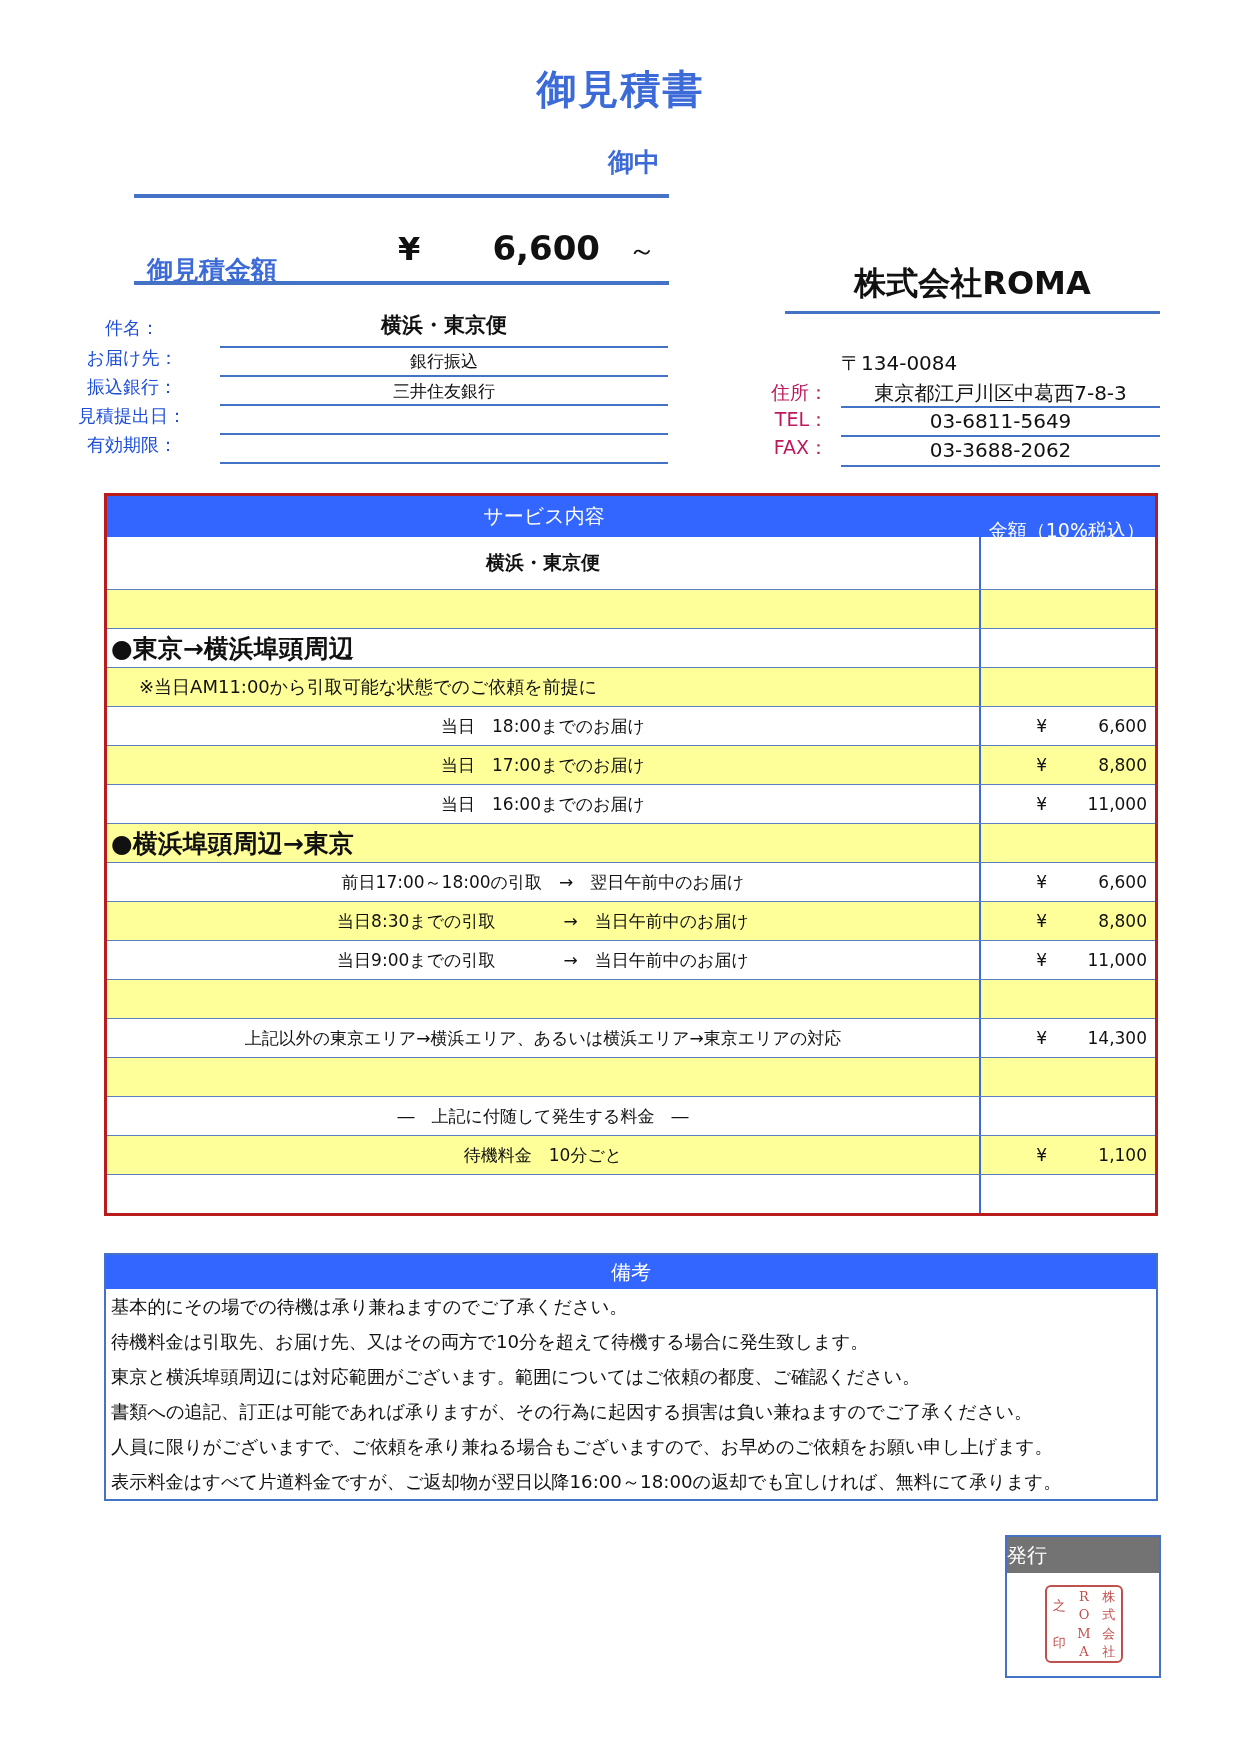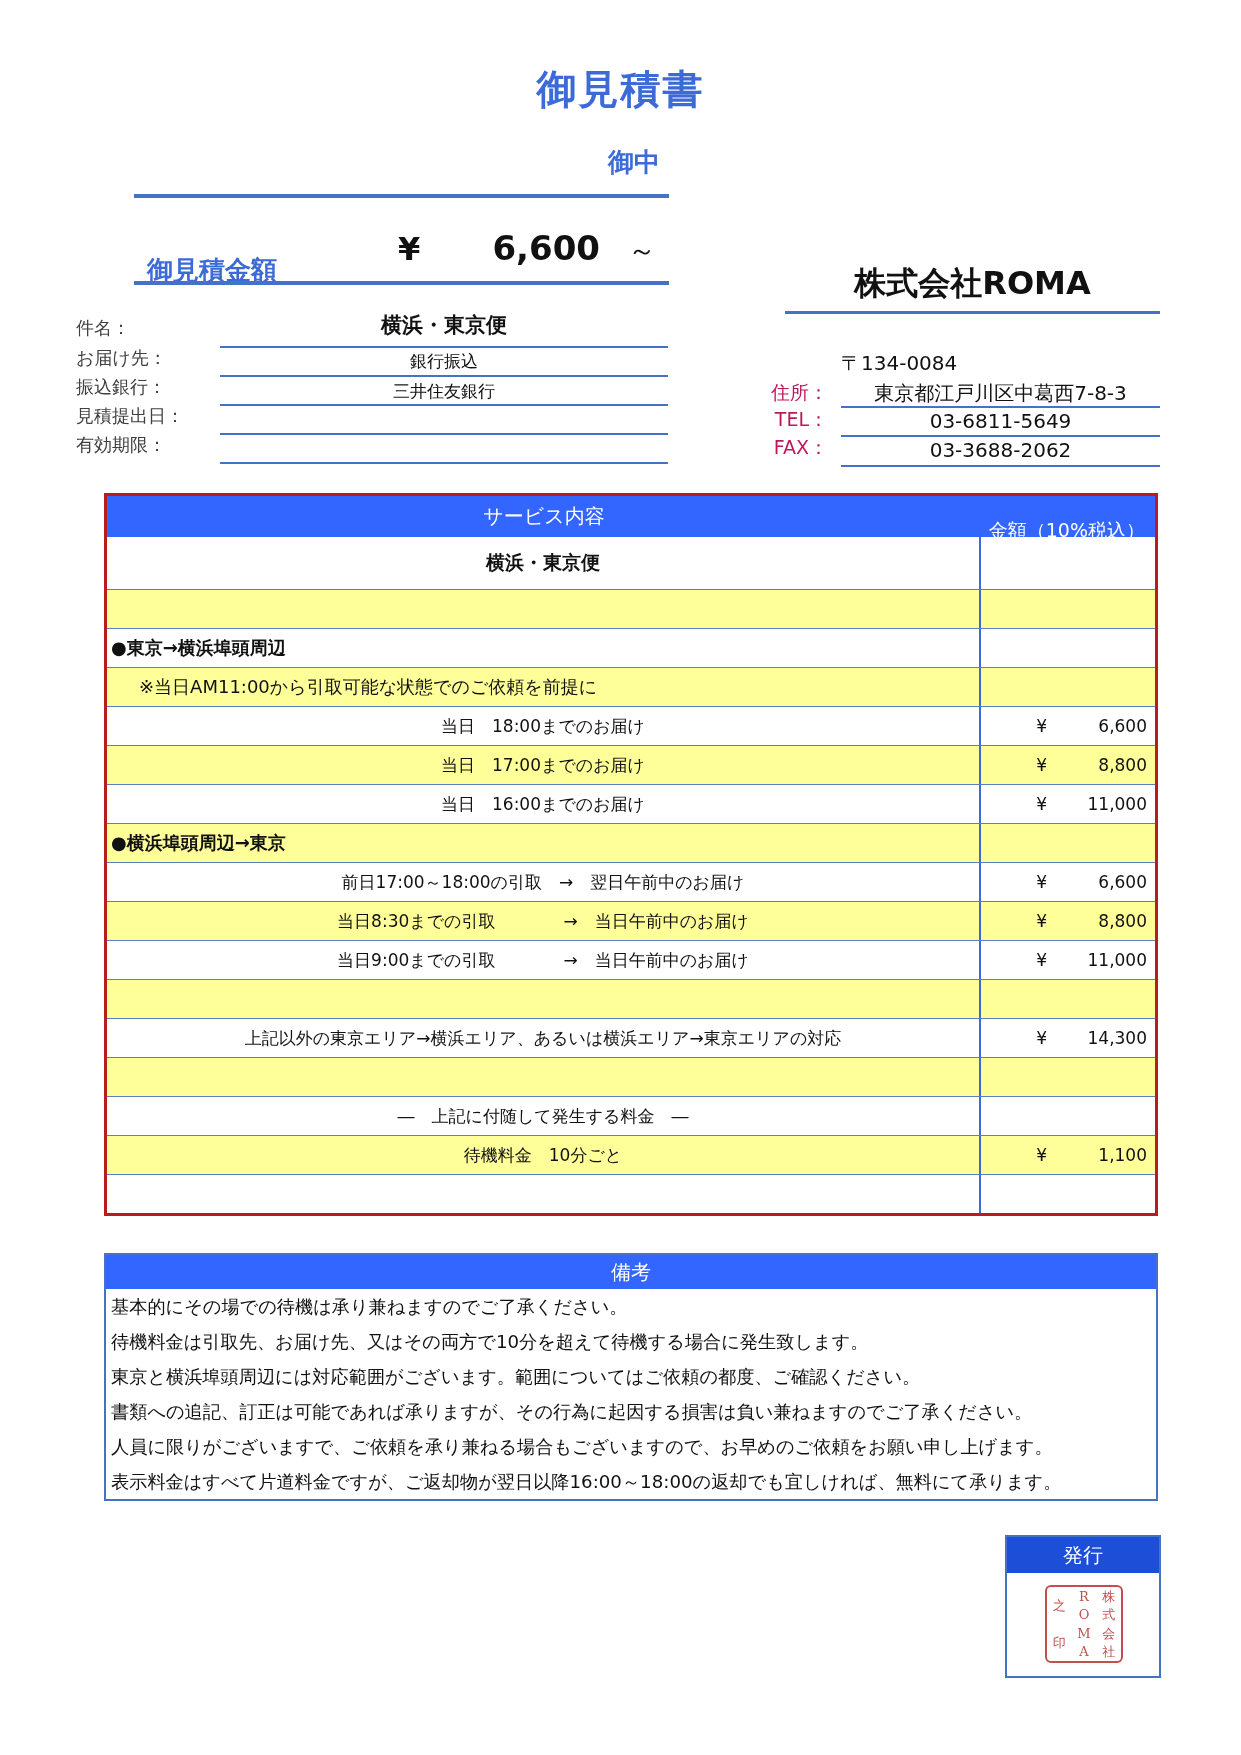--- a/index.html
+++ b/index.html
@@ -7,48 +7,48 @@
          font-family:"DejaVu Sans","Liberation Sans",sans-serif; color:#111; }
   .abs { position:absolute; }
   .blue { color:#3C6BD8; }
   .title { left:0; width:1241px; top:62px; text-align:center; font-size:40px; font-weight:bold; letter-spacing:2px; }
   .onchu { left:580px; width:80px; top:145px; text-align:right; font-size:26px; font-weight:bold; }
   .hline { background:#4472C4; }
   .amount-label { left:147px; top:233px; font-size:26px; font-weight:bold;margin-top:20px; }
   .yen-big { left:398px; top:230px; font-size:32px; font-weight:bold; }
   .amount-val { left:470px; width:130px; top:228px; text-align:right; font-size:34px; font-weight:bold; }
   .tilde { left:628px; top:232px; font-size:28px; }
-  .field-label { width:130px; text-align:left; font-size:18px; color:#404040; left:76px; }
+  .field-label { width:130px; text-align:center; font-size:18px; color:#1d4ed8; left:67px; }
   .field-val { left:220px; width:448px; text-align:center; font-size:17px; }
   .company { left:785px; width:375px; top:262px; text-align:center; font-size:32px; font-weight:bold; }
   .addr-label { font-size:19px; color:#be185d; width:90px; text-align:right; left:738px; }
   .addr-val { left:841px; width:319px; text-align:center; font-size:20px; }
   
   .tbl { left:104px; top:493px; width:1054px; border:3px solid #b91c1c; box-sizing:border-box; }
   .tbl-head { display:flex; height:41px; background:#3366FF; color:#fff; font-size:20px; align-items:center; }
   .tbl-head .c1 { width:874px; text-align:center; }
   .tbl-head .c2 { flex:1; text-align:right; padding-right:10px; font-size:19px;margin-top:28px; }
   .row { display:flex; border-top:1px solid #5b7fbf; box-sizing:border-box; height:39px; font-size:17px; }
   .row.y { background:#FFFF99; }
   .row .c1 { width:874px; border-right:2px solid #3C6BD8; display:flex; align-items:center; box-sizing:border-box; }
   .row .c2 { flex:1; display:flex; align-items:center; justify-content:flex-end; padding-right:8px; }
   .row .center { justify-content:center; width:100%; text-align:center; }
-  .row .heading { font-weight:bold; font-size:18px; padding-left:4px; }
+  .row .heading { font-weight:bold; font-size:25px; padding-left:4px; }
   .row .note { padding-left:26px; font-size:18px;margin-left:6px; }
   .yen { margin-right:32px; }
   .price { width:68px; text-align:right; display:inline-block; }
   .row.first { border-top:none; height:52px; }
   .row.first .center { font-weight:bold; font-size:19px; }
   
   .rem { left:104px; top:1253px; width:1054px; border:2px solid #4472C4; box-sizing:border-box; }
   .rem-head { background:#3366FF; color:#fff; text-align:center; font-size:20px; height:34px; line-height:34px; }
   .rem-line { font-size:18.2px; height:35px; line-height:35px; padding-left:5px; white-space:nowrap; }
   
   .stamp-box { left:1005px; top:1535px; width:156px; height:143px; border:2px solid #4472C4; box-sizing:border-box; }
-  .stamp-head { background:#1d4ed8; color:#fff; text-align:center; height:36px; line-height:36px; font-size:20px; }
+  .stamp-head { background:#737373; color:#fff; height:36px; line-height:36px; font-size:20px; }
   .seal { position:absolute; left:38px; top:48px; width:78px; height:78px; border:2px solid #C0504D; border-radius:6px; box-sizing:border-box;
           display:flex; justify-content:space-around; color:#C0504D; font-family:"DejaVu Serif",serif; }
   .seal-col { display:flex; flex-direction:column; justify-content:space-around; align-items:center; font-size:13px; line-height:1; }
 </style>
 </head>
 <body>
 
 <div class="abs title blue">御見積書</div>
 <div class="abs onchu blue">御中</div>
 <div class="abs hline" style="left:134px;top:194px;width:535px;height:4px;"></div>

